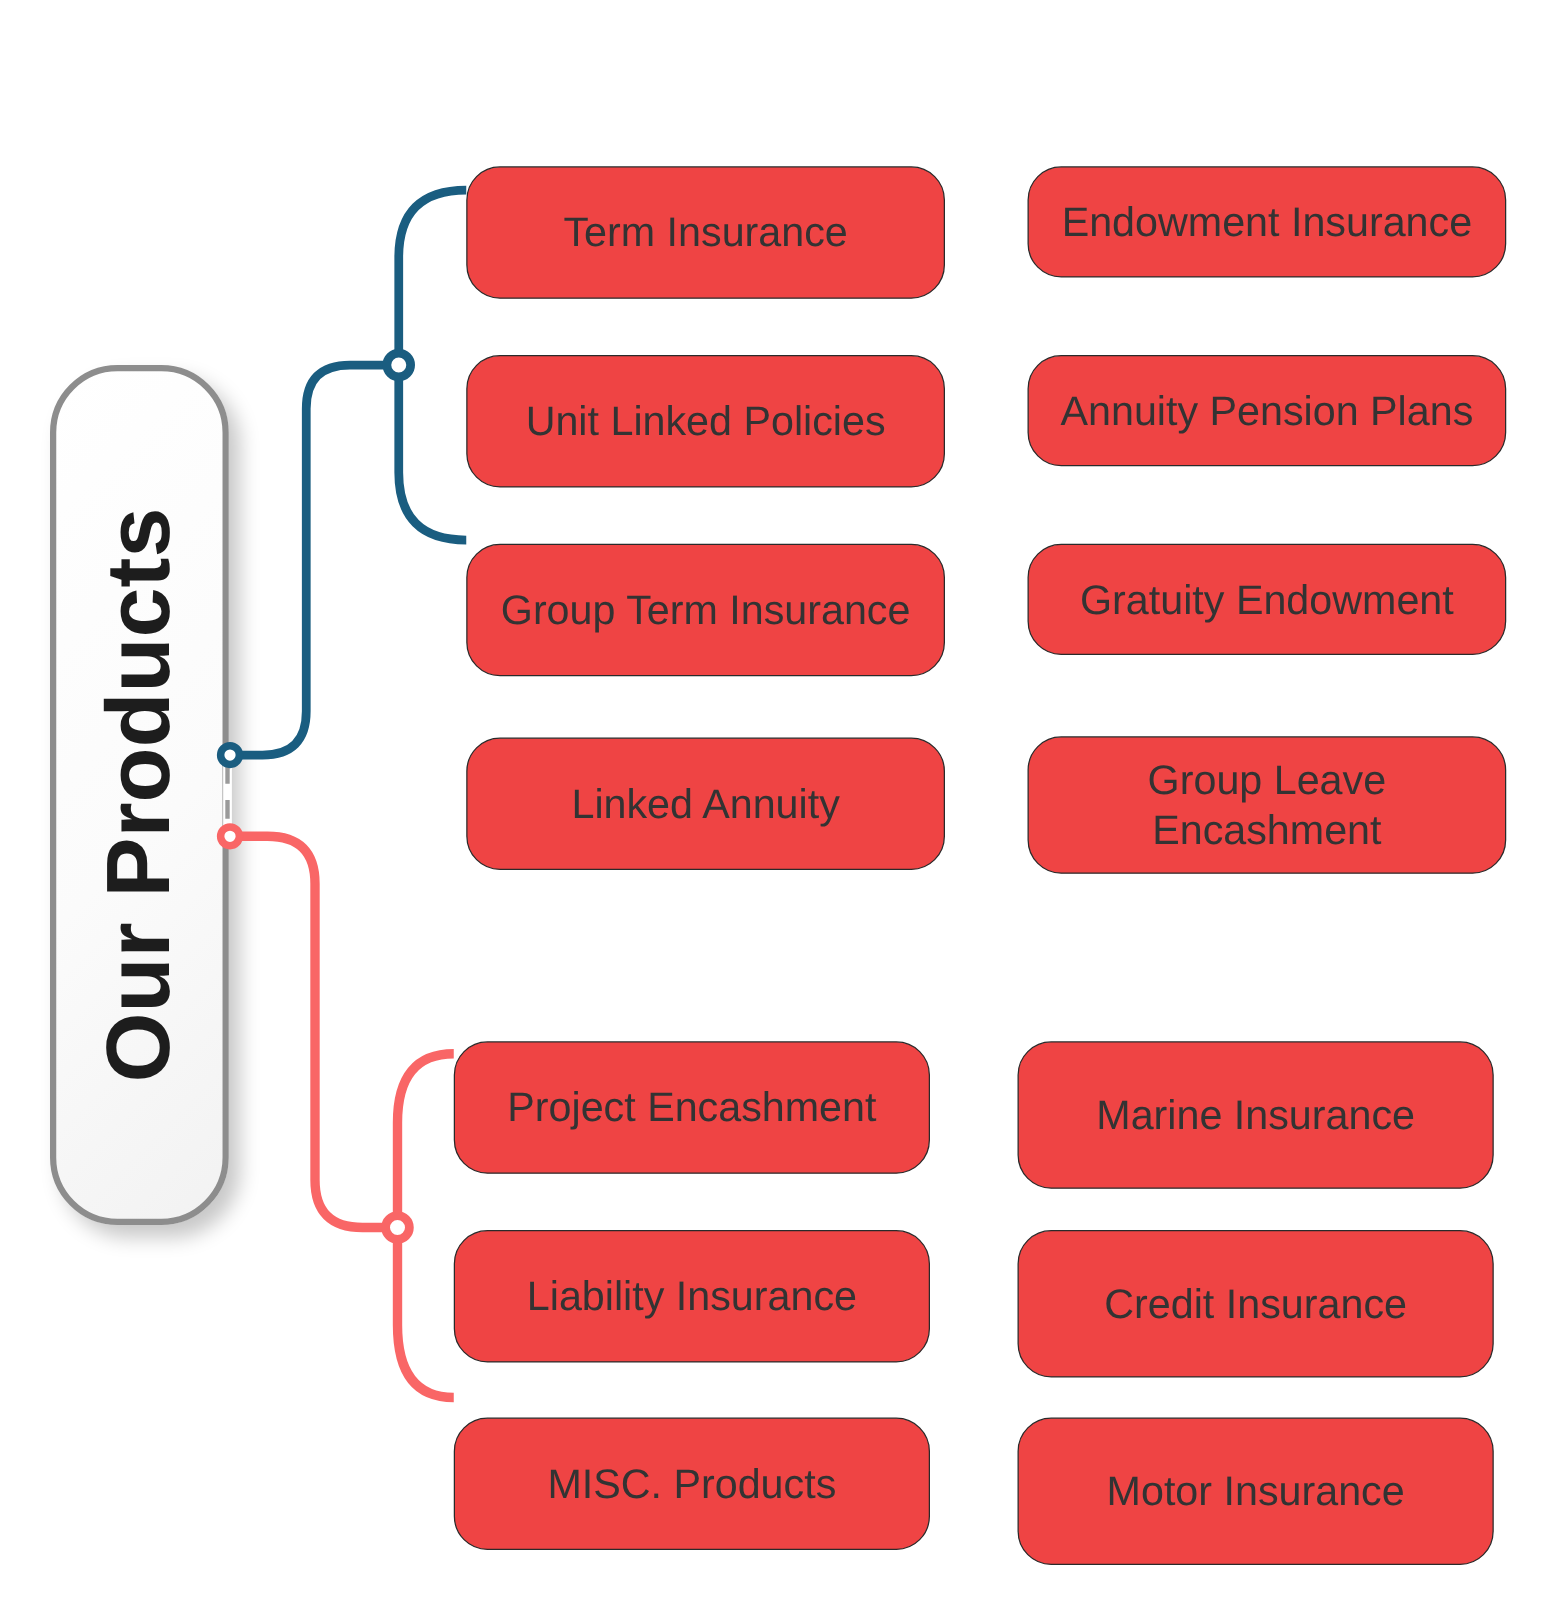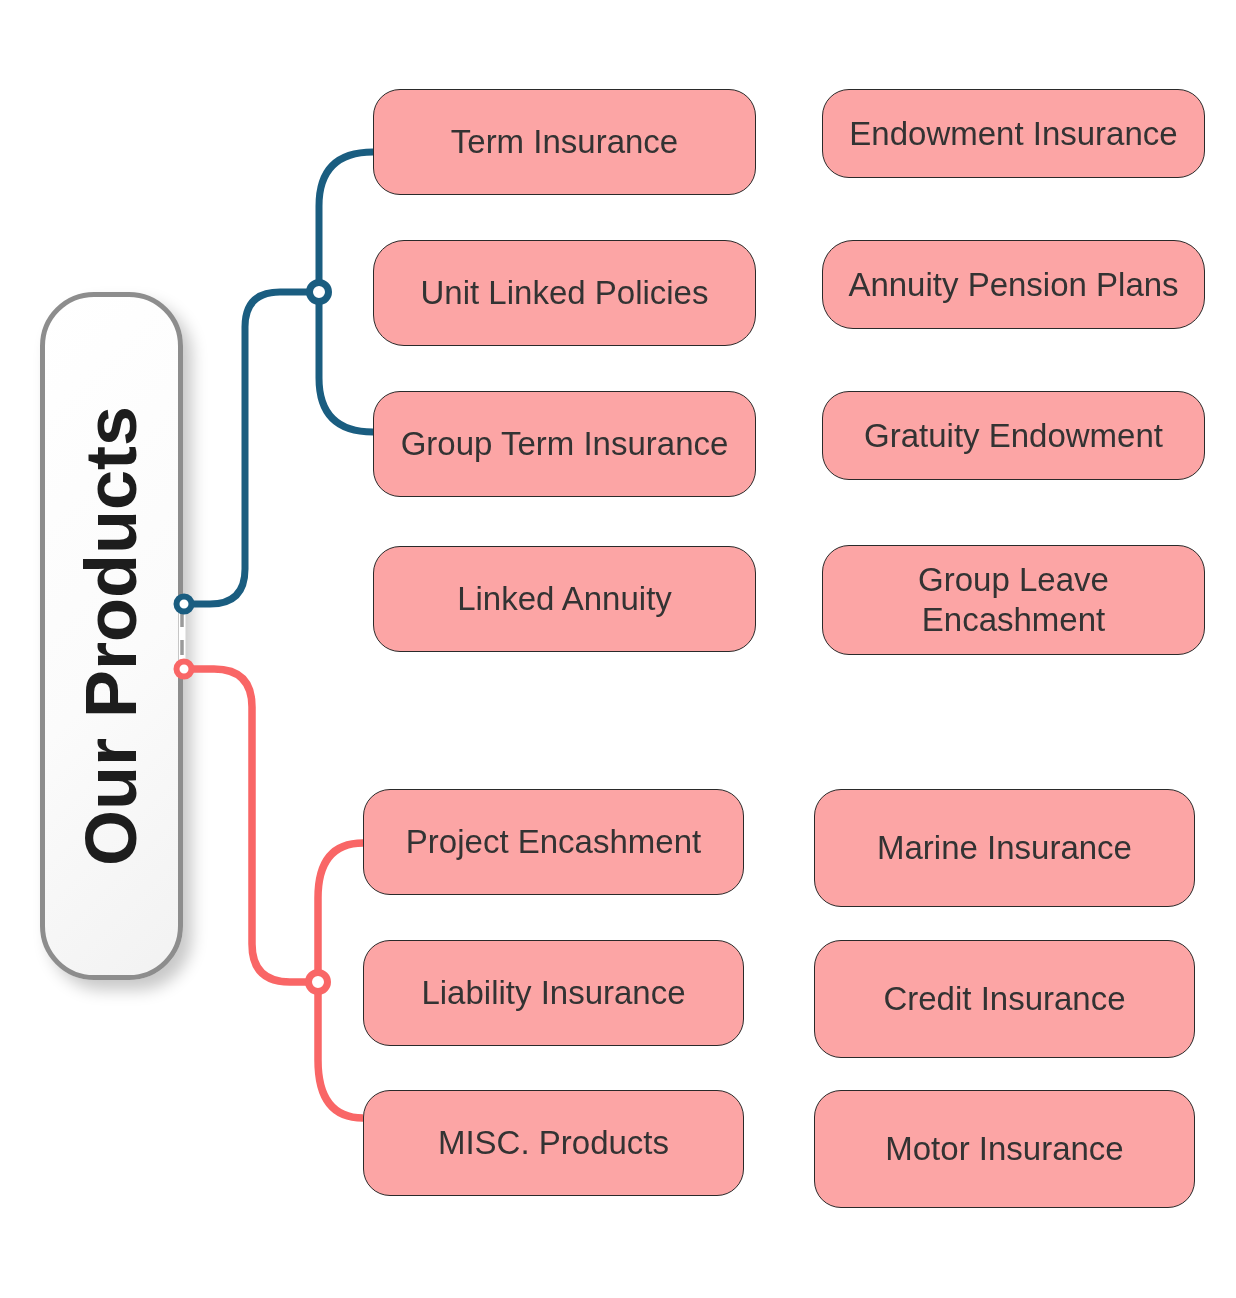--- a/index.html
+++ b/index.html
@@ -16,30 +16,30 @@
     display:flex;align-items:center;justify-content:center;
     z-index:1;
   }
   .root-label{
     transform:rotate(-90deg);white-space:nowrap;
     font-size:72px;font-weight:bold;color:#1d1d1d;letter-spacing:0px;
   }
   
   .pbox{
     position:absolute;box-sizing:border-box;
-    background:#fca5a5;border:1.5px solid #2a2a2a;border-radius:27px;
+    background:#ef4444;border:1.5px solid #2a2a2a;border-radius:27px;
     display:flex;align-items:center;justify-content:center;
     font-size:33px;color:#333333;text-align:center;line-height:1.2;
-    white-space:pre-line;padding:4px 14px;z-index:2;
+    white-space:pre-line;padding:4px 14px;z-index:2;margin-top:44px;
   }
   .col-lt{left:373px;width:383px;height:106px;}
   .col-rt{left:822px;width:383px;height:89px;}
   .col-lb{left:363px;width:381px;height:106px;}
   .col-rb{left:814px;width:381px;height:118px;}
-  .y-r1{top:89px;}  .y-r2{top:240px;border-radius:31px;} .y-r3{top:391px;} .y-r4{top:546px;}
+  .y-r1{top:89px;}  .y-r2{top:240px;} .y-r3{top:391px;} .y-r4{top:546px;}
   .y-r4b{top:545px;height:110px;}
   .y-r5{top:789px;} .y-r6{top:940px;} .y-r7{top:1090px;}
   svg.wires{position:absolute;left:0;top:0;z-index:5;pointer-events:none;}
 </style>
 </head>
 <body>
 
 <div class="canvas">
 
   <div class="root-box">

